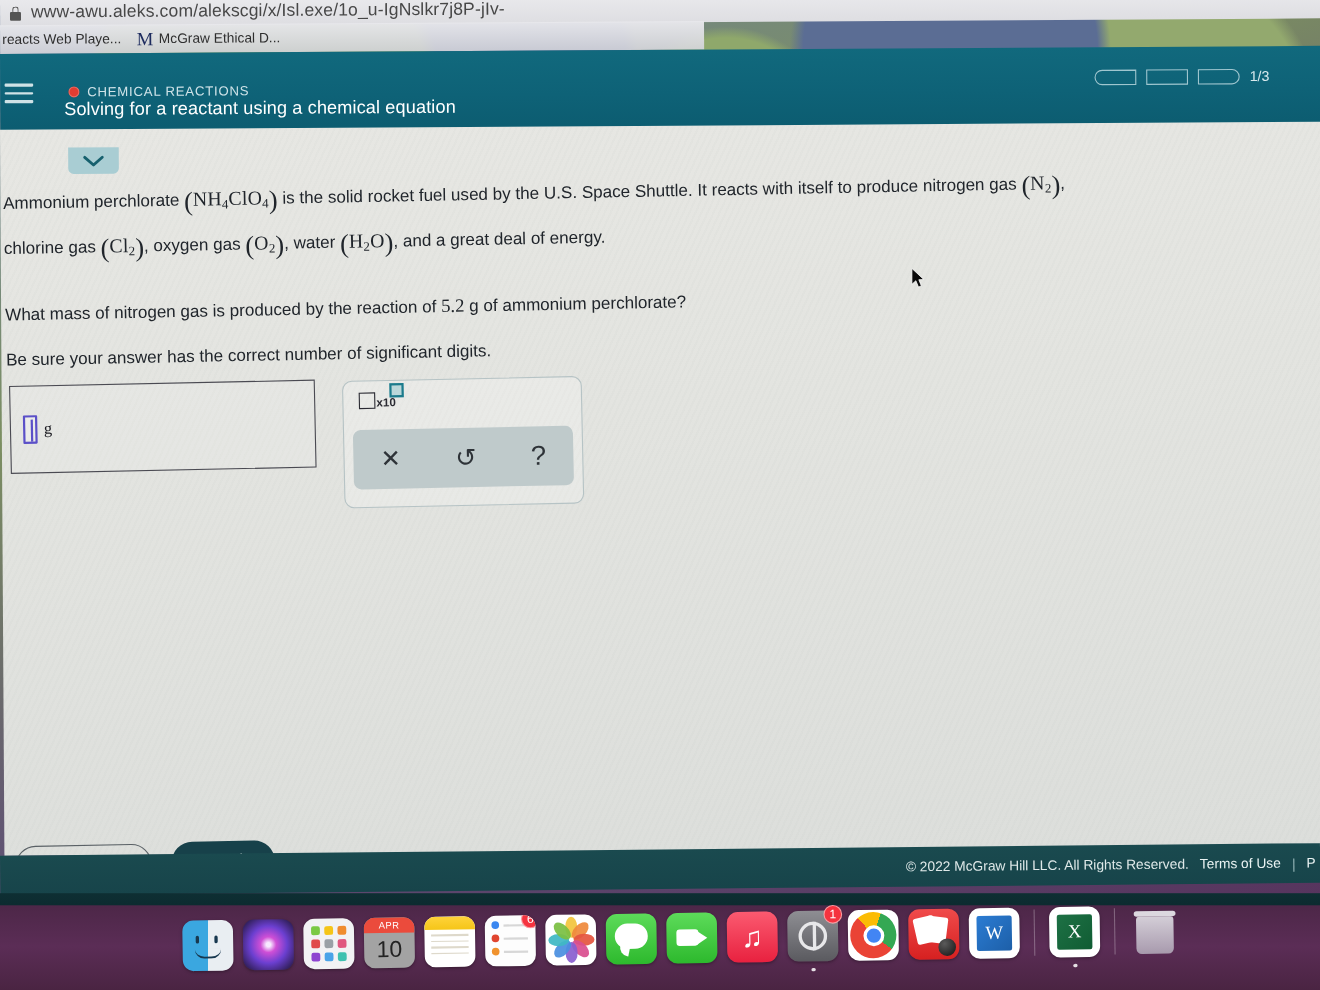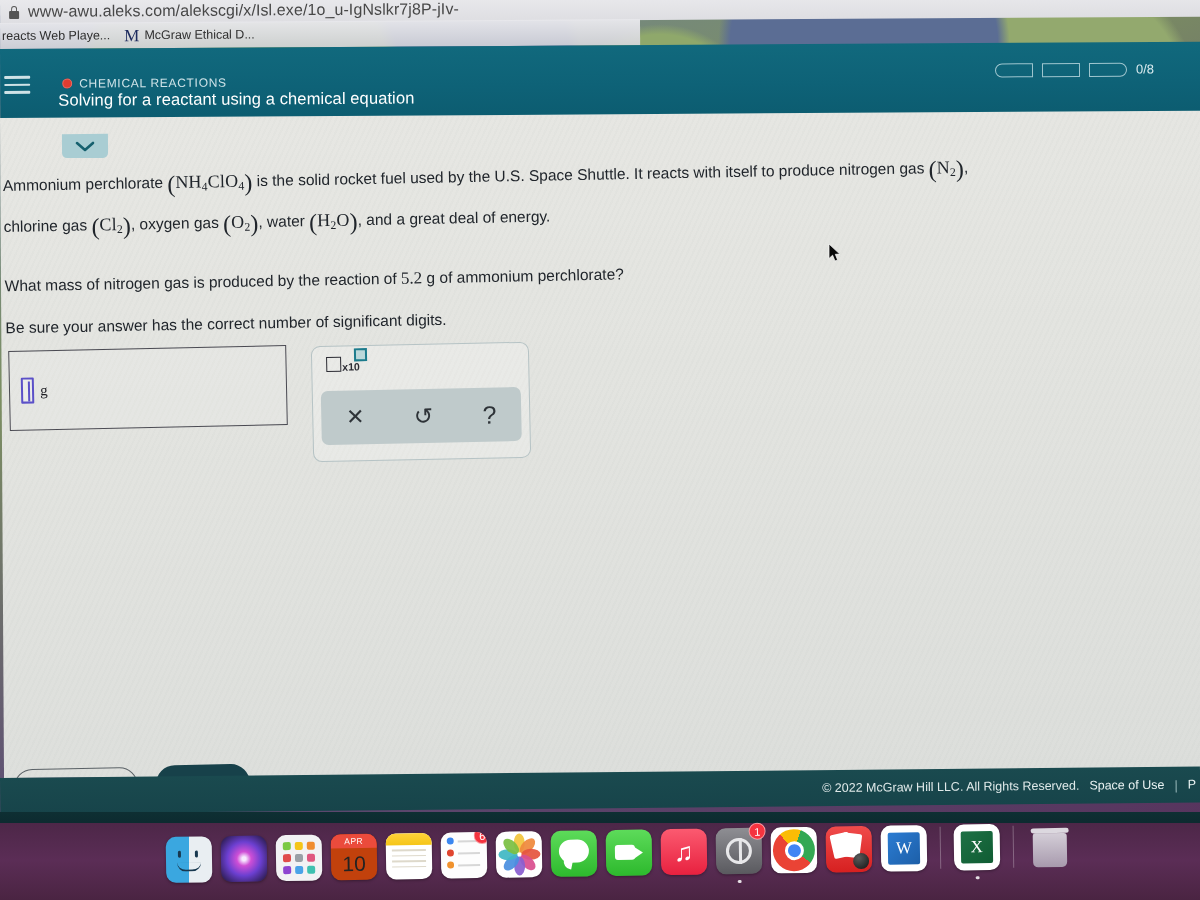--- a/index.html
+++ b/index.html
@@ -180,21 +180,21 @@
   .ic-finder { background: linear-gradient(90deg,#3aa7e0 0 50%, #e9eef2 50% 100%); }
   .ic-finder .eyeL, .ic-finder .eyeR { position:absolute; top: 14px; width: 3px; height: 7px; border-radius: 2px; background:#18384f; }
   .ic-finder .eyeL { left: 12px; } .ic-finder .eyeR { left: 29px; }
   .ic-finder .smile { position: absolute; left: 11px; top: 26px; width: 24px; height: 9px;
     border-bottom: 2px solid #18384f; border-radius: 0 0 14px 14px; }
   .ic-siri { background: radial-gradient(circle at 50% 50%, #f7e9ff 0 6%, #cf4fd6 22%, #6b3fd0 52%, #1c1430 100%); }
   .ic-launch { background: #f2f2f4; }
   .ic-launch .grid { position:absolute; inset: 7px; display:grid; grid-template-columns: repeat(3,1fr);
     grid-template-rows: repeat(3,1fr); gap: 3.5px; }
   .ic-launch i { border-radius: 2px; display:block; }
-  .ic-cal { background: #c2410c; overflow: hidden; }
+  .ic-cal { background: #a3a3a3; overflow: hidden; }
   .ic-cal .top { height: 14px; background: #eb4b3c; color:#fff; font-size: 8.5px; display:flex;
     align-items:center; justify-content:center; letter-spacing:.5px; }
   .ic-cal .day { height: 32px; display:flex; align-items:center; justify-content:center;
     font-size: 21px; color:#232323; }
   .ic-notes { background: #fff; overflow:hidden; }
   .ic-notes .ytop { height: 12px; background: linear-gradient(180deg,#ffd33a,#f5c518); }
   .ic-notes .ln { height: 1.5px; background: #ded9cb; margin: 4px 6px 0; }
   .ic-rem { background: #fdfdfd; overflow:hidden; }
   .ic-rem .r { display:flex; align-items:center; gap:4px; margin: 5px 0 0 6px; }
   .ic-rem .r b { width:7px; height:7px; border-radius:50%; display:block; }
@@ -277,21 +277,21 @@
       <span class="red-dot"></span>
       <span class="crumb-text">CHEMICAL REACTIONS</span>
     </div>
     <div class="app-title">Solving for a reactant using a chemical equation</div>
   </div>
 
   <div class="progress-wrap">
     <span class="seg first"></span>
     <span class="seg"></span>
     <span class="seg last"></span>
-    <span class="progress-label">0/8</span>
+    <span class="progress-label">1/3</span>
   </div>
 
   <div class="page-body"></div>
 
   <div class="chevron-tab">
     <svg viewBox="0 0 20 13">
       <path d="M2 3 L10 10 L18 3" stroke="#16606e" stroke-width="2.6" fill="none" stroke-linecap="round" stroke-linejoin="round"></path>
     </svg>
   </div>
 
@@ -336,21 +336,21 @@
     <path d="M1 1 L1 15.5 L4.6 12.2 L7 18 L9.6 16.9 L7.3 11.3 L11.8 11.1 Z" fill="#0a0a0a" stroke="#fff" stroke-width=".7"></path>
   </svg>
 
   <div class="actions">
     <button class="btn-explanation">Explanation</button>
     <button class="btn-check">Check</button>
   </div>
 
   <div class="footer">
     <span class="copyright">© 2022 McGraw Hill LLC. All Rights Reserved.</span>
-    <span class="tos">Space of Use</span>
+    <span class="tos">Terms of Use</span>
     <span class="divider-pipe">|</span>
     <span class="privacy">P</span>
   </div>
 
   <div class="dock-bg"></div>
   <div class="dock">
 
     <div class="dock-icon ic-finder">
       <span class="eyeL"></span>
         <span class="eyeR"></span>

